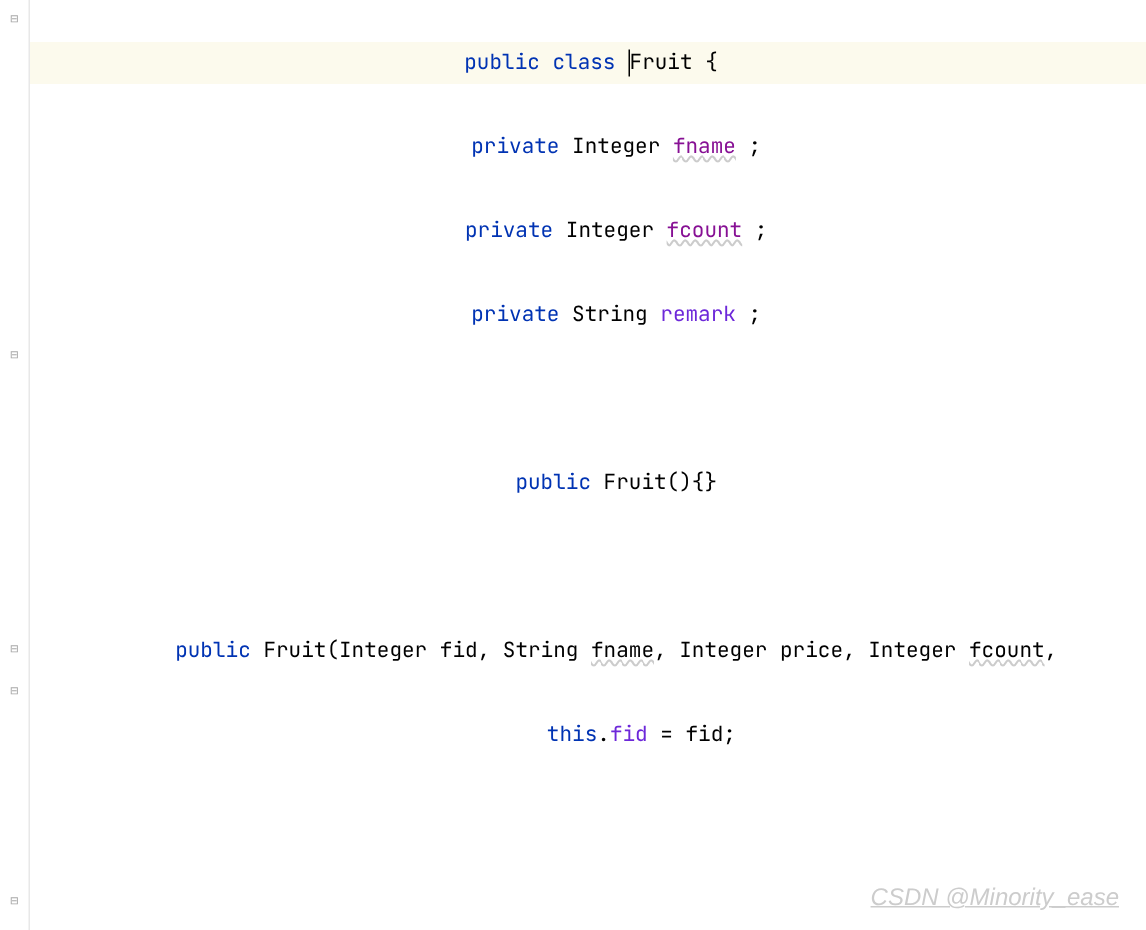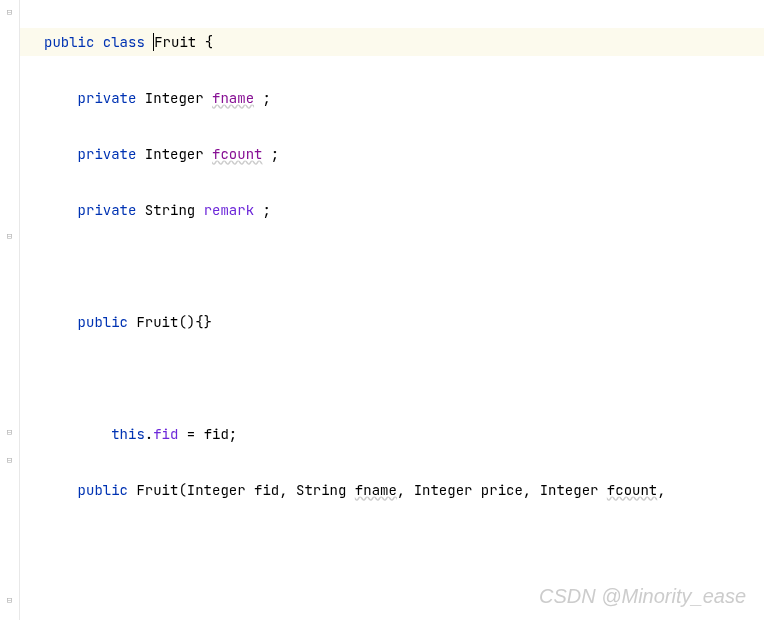--- a/index.html
+++ b/index.html
@@ -36,21 +36,22 @@
     }
     .code-area {
       flex: 1;
       padding: 0;
       line-height: 28px;
       white-space: pre;
       overflow: hidden;
     }
     .line {
       height: 28px;
-      padding-left: 24px;
+      padding-left: 4px;
+      text-align: center;
     }
     .line.highlighted {
       background: #fcfaed;
     }
     .kw { color: #0033b3; }
     .type { color: #000000; }
     .field { color: #6d28d9; }
     .field-u { color: #871094; text-decoration: underline; text-decoration-color: #cccccc; text-decoration-style: wavy; }
     .param-u { color: #000000; text-decoration: underline; text-decoration-color: #cccccc; text-decoration-style: wavy; }
     .plain { color: #000000; }
@@ -58,23 +59,24 @@
     .ident { color: #000000; }
     .cursor {
       border-left: 1px solid #000000;
     }
     .watermark {
       position: absolute;
       bottom: 12px;
       right: 18px;
       color: #cccccc;
       font-family: Arial, sans-serif;
-      font-size: 20px;
+      font-size: 16px;
       font-style: italic;
       pointer-events: none;
+      text-decoration: underline;
     }
   </style>
 </head>
 <body>
 
 <div class="editor">
   <div class="gutter">
     <div class="fold-marker" style="top:8px;">⊟</div>
     <div class="fold-marker" style="top:232px;">⊟</div>
     <div class="fold-marker" style="top:428px;">⊟</div>
@@ -82,22 +84,22 @@
     <div class="fold-marker" style="top:596px;">⊟</div>
   </div>
   <div class="code-area">
 <div class="line highlighted"><span class="kw">public</span> <span class="kw">class</span> <span class="cursor"></span><span class="type">Fruit</span> <span class="brace">{</span></div>
 <div class="line">    <span class="kw">private</span> <span class="type">Integer</span> <span class="field-u">fname</span> ;</div>
 <div class="line">    <span class="kw">private</span> <span class="type">Integer</span> <span class="field-u">fcount</span> ;</div>
 <div class="line">    <span class="kw">private</span> <span class="type">String</span> <span class="field">remark</span> ;</div>
 <div class="line"></div>
 <div class="line">    <span class="kw">public</span> <span class="type">Fruit</span><span class="brace">(){}</span></div>
 <div class="line"></div>
+<div class="line">    <span class="kw">public</span> <span class="type">Fruit</span><span class="plain">(Integer fid, String </span><span class="param-u">fname</span><span class="plain">, Integer price, Integer </span><span class="param-u">fcount</span><span class="plain">,</span></div>
 <div class="line">        <span class="kw">this</span>.<span class="field">fid</span><span> = </span><span class="ident">fid</span><span>;</span></div>
-<div class="line">    <span class="kw">public</span> <span class="type">Fruit</span><span class="plain">(Integer fid, String </span><span class="param-u">fname</span><span class="plain">, Integer price, Integer </span><span class="param-u">fcount</span><span class="plain">,</span></div>
 
 
 
 
 
 
 
 
 
 

